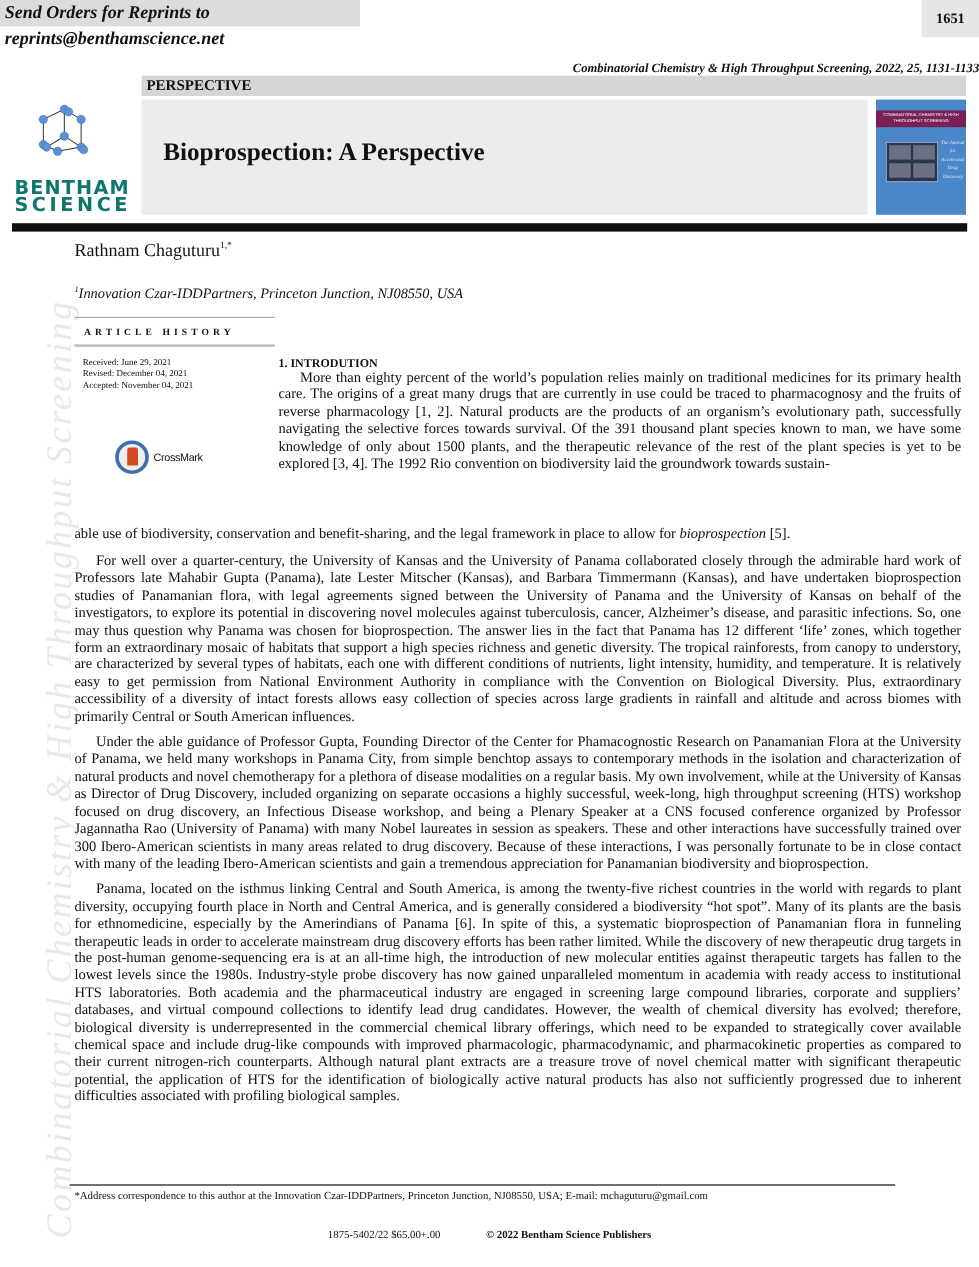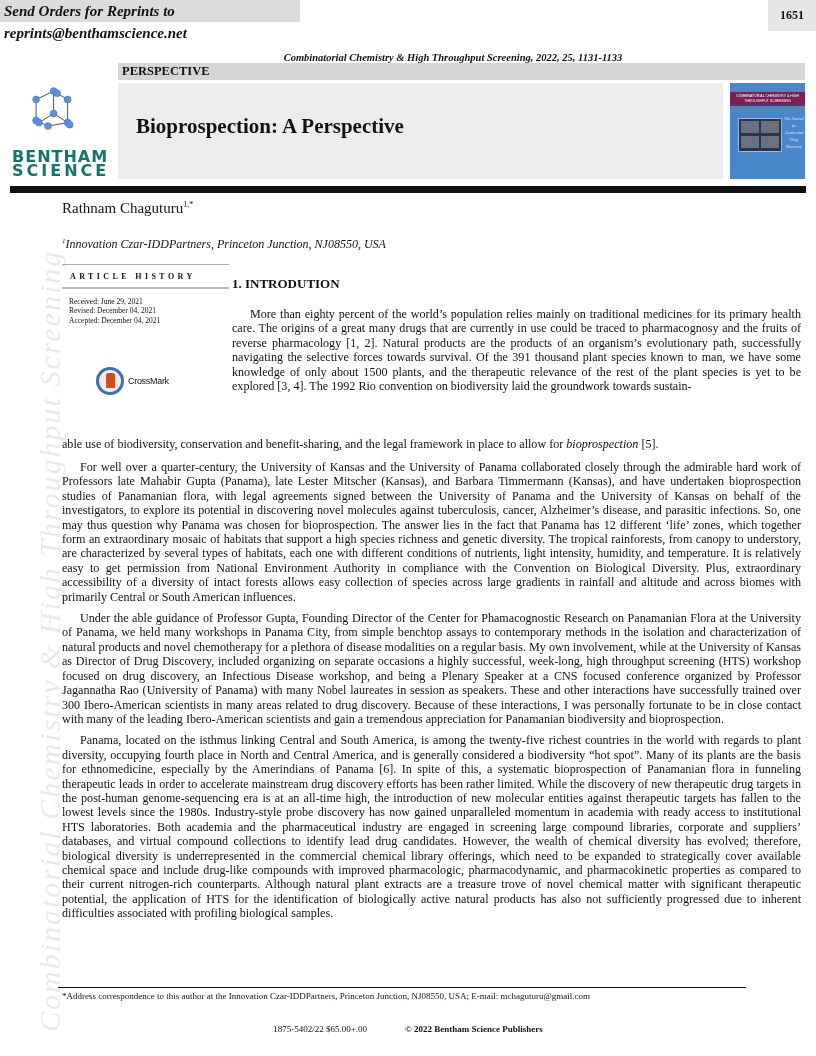--- a/index.html
+++ b/index.html
@@ -3,21 +3,21 @@
 <meta charset="utf-8">
 <style>
   html, body { margin:0; padding:0; }
   body { width:816px; height:1056px; position:relative; background:#ffffff; overflow:hidden;
          font-family:"Liberation Serif", serif; color:#111; }
   .abs { position:absolute; }
   .reprint { left:0; top:0; width:300px; height:22px; background:#dcdcdc; font-style:italic; font-weight:bold;
              font-size:15px; line-height:22px; padding-left:4px; box-sizing:border-box; }
   .pagenum { left:768px; top:0; width:48px; height:31px; background:#e6e6e6; font-weight:bold; font-size:12px;
              line-height:30px; text-align:center; }
-  .journal-line { left:0; width:816px; top:52px; text-align:center; font-style:italic; font-weight:bold; font-size:10.5px; }
+  .journal-line { left:0; width:816px; top:52px; text-align:right; font-style:italic; font-weight:bold; font-size:10.5px; }
   .journal-line span { margin-left:90px; }
   .type-bar { left:118px; top:63px; width:687px; height:17px; background:#d6d6d6; font-weight:bold; font-size:12.5px;
               line-height:17px; padding-left:4px; box-sizing:border-box; }
   .title-box { left:118px; top:83px; width:605px; height:96px; background:#ececec; }
   .title { left:136px; top:114px; font-weight:bold; font-size:21px; }
   .cover { left:730px; top:83px; width:75px; height:96px; background:#4a87c8; }
   .cover .strip { position:absolute; left:0; top:9px; width:75px; height:14px; background:#7a2058; color:#fff;
                   font-family:"Liberation Sans",sans-serif; font-size:3.5px; text-align:center; line-height:4.5px; padding-top:2px; box-sizing:border-box;}
   .cover .pics { position:absolute; left:8px; top:35px; width:42px; height:32px; border:1px solid #9db6e0; background:#2a3550; }
   .cover .pics i { position:absolute; width:18px; height:12px; background:#6b7180; }
@@ -34,21 +34,21 @@
   .history-box { left:62px; top:264px; width:167px; }
   .history-box .rule-top { border-top:1px solid #aaa; }
   .history-box .head { font-family:"Liberation Serif",serif; font-weight:bold; font-size:8px; letter-spacing:3.4px; padding:7px 0 6px 8px; }
   .history-box .rule-bot { border-top:2px solid #bbb; }
   .history-box .dates { font-size:7.5px; line-height:9.3px; padding:8px 0 0 7px; }
   .history-box .doi { font-size:7px; font-style:italic; line-height:9.5px; padding:5px 0 0 7px; }
   .crossmark { left:96px; top:366px; height:30px; display:flex; align-items:center; }
   .cm-circle { width:28px; height:28px; border-radius:50%; background:#eee; border:3px solid #3d6fae; box-sizing:border-box; position:relative; }
   .cm-circle::after { content:""; position:absolute; left:7px; top:3px; width:9px; height:15px; background:#d44a22; border-radius:2px 2px 0 0; }
   .cm-label { font-family:"Liberation Sans",sans-serif; font-size:9px; margin-left:4px; letter-spacing:-0.3px; }
-  .intro-head { left:232px; top:276px; font-weight:bold; font-size:13px; }
+  .intro-head { left:232px; top:298px; font-weight:bold; font-size:10px; }
   .body-text { font-size:12.1px; line-height:14.4px; text-align:justify; }
   .p1 { left:232px; top:307px; width:569px; }
   .p1-tail { left:62px; top:437px; }
   p { margin:0; text-indent:18px; }
   .main { left:62px; top:460px; width:739px; }
   .main p { margin-bottom:7px; }
   .footnote-rule { left:58px; top:987px; width:688px; border-top:1px solid #111; }
   .footnote { left:62px; top:991px; font-size:9px; }
   .footer { left:0; width:816px; top:1024px; text-align:center; font-size:9px; }
   .footer .copy { margin-left:38px; font-weight:bold; }
@@ -114,21 +114,21 @@
 <div class="abs author"><span>Rathnam Chaguturu</span><sup>1,*</sup></div>
 <div class="abs affil"><sup>1</sup><span>Innovation Czar-IDDPartners, Princeton Junction, NJ08550, USA</span></div>
 
 <div class="abs history-box">
   <div class="rule-top"></div>
   <div class="head">ARTICLE HISTORY</div>
   <div class="rule-bot"></div>
   <div class="dates">
     <div>Received: June 29, 2021</div>
     <div>Revised: December 04, 2021</div>
-    <div>Accepted: December 04, 2021</div>
+    <div>Accepted: November 04, 2021</div>
   </div>
 </div>
 
 <div class="abs crossmark">
   <div class="cm-circle"></div>
   <span class="cm-label">CrossMark</span>
 </div>
 
 <div class="abs intro-head">1. INTRODUTION</div>
 <div class="abs body-text p1">

